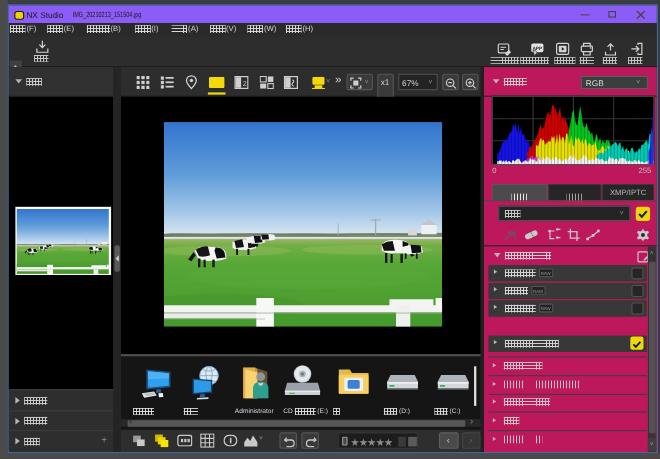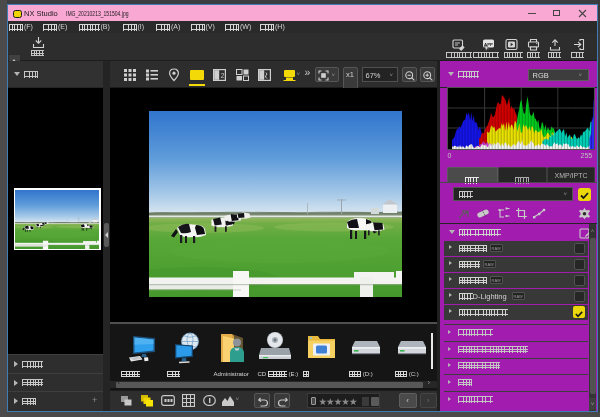--- a/index.html
+++ b/index.html
@@ -30,21 +30,21 @@
 </style></head>
 <body>
 
 <div class="abs" style="left:0;top:0;width:600px;height:5px;background:#3b3e41"></div>
 <div class="abs" style="left:597px;top:0;width:3px;height:417px;background:#3a393b"></div>
 <div class="abs" style="left:0;top:411.5px;width:600px;height:6px;background:#4c4a48"></div>
 <div class="abs" style="left:0;top:0;width:7px;height:417px;background:#4b4b4b"></div>
 
 <div id="win" class="abs" style="left:7px;top:4px;width:590.5px;height:407.5px;border:1.5px solid #3f7cb5;background:#2d2d2d">
 
-  <div class="abs" style="left:0;top:0;right:0;height:16px;background:#f9a8d4;color:#111">
+  <div class="abs" style="left:0;top:0;right:0;height:16px;background:#8b5cf6;color:#111">
     <div class="abs" style="left:5px;top:4.5px;width:8.5px;height:8.5px;background:#f0d400;border:1.5px solid #1a1a1a;border-radius:2.5px"></div>
     <div class="abs" style="left:16px;top:4px;font-size:7.5px;color:#1a1a1a">NX Studio</div>
     <div class="abs" style="left:58px;top:4.5px;font-size:7px;color:#1a1a1a;transform:scaleX(0.72);transform-origin:0 0;white-space:nowrap">IMG_20210213_151504.jpg</div>
 
     <div class="abs" style="left:519.5px;top:8px;width:8px;height:1.2px;background:#4a4a4a"></div>
     <div class="abs" style="left:545px;top:4.5px;width:6.5px;height:6.5px;border:1.1px solid #444"></div>
     <svg class="abs" style="left:570px;top:4px" width="9" height="9">
         <path d="M1 1 L8 8 M8 1 L1 8" stroke="#444" stroke-width="1.1"></path>
       </svg>
   </div>
@@ -435,21 +435,21 @@
         <div class="abs" style="left:3px;top:3.5px;width:5px;height:8px;border:1px solid #9a9a9a;border-radius:1px;background:#4a4a4a"></div>
         <span class="abs" style="left:11px;top:2px;color:#8a8a8a;font-size:9.5px;letter-spacing:-0.9px">★★★★★</span>
         <div class="abs" style="left:54px;top:3px;width:7px;height:9px;background:#3a3a3a"></div>
         <div class="abs" style="left:63px;top:3px;width:8px;height:9px;background:#5a5a5a;border-radius:1px"></div>
       </div>
       <div class="abs" style="left:289px;top:2.5px;width:18px;height:14.5px;background:#4a4a4a;border:1px solid #5e5e5e;border-radius:2px;text-align:center;line-height:13px;color:#d0d0d0;font-size:8px">‹</div>
       <div class="abs" style="left:310px;top:2.5px;width:17px;height:14.5px;background:#353535;border:1px solid #454545;border-radius:2px;text-align:center;line-height:13px;color:#6a6a6a;font-size:8px">›</div>
     </div>
   </div>
   <div class="abs" id="divider2" style="left:428.5px;top:55.5px;width:3px;bottom:0;background:#202020"></div>
-  <div class="abs" id="rightpanel" style="left:431.5px;top:55.5px;right:0;bottom:0;background:#a21caf">
+  <div class="abs" id="rightpanel" style="left:431.5px;top:55.5px;right:0;bottom:0;background:#be185d">
     <div class="abs" style="left:0;top:0;right:0;height:27px;border-bottom:1px solid #242424">
       <span class="tri-d abs" style="left:8px;top:11px"></span>
       <i class="z z7 abs" style="left:18px;top:10px;width:21px;color:#c8c8c8"></i>
       <div class="abs" style="left:88px;top:8px;width:61px;height:12.5px;background:#3d3d3d;border:1px solid #5e5e5e;color:#dcdcdc;font-size:7.5px">
         <span class="abs" style="left:4px;top:1.5px">RGB</span>
         <span class="abs chv" style="left:50px;top:2px">˅</span>
       </div>
     </div>
 
     <div class="abs" style="left:7px;top:26.5px;width:148.5px;height:63px;background:#000;border:1px solid #4f4f4f">
@@ -536,27 +536,20 @@
         <i class="z z7" style="width:21px;color:#d2d2d2"></i>
         <b class="raw" style="left:39px">RAW</b>
         <span class="cb"></span>
       </div>
     <div class="brow" style="top:212px">
         <span class="tri-r t2"></span>
         <i class="z z7" style="width:28px;color:#d2d2d2"></i>
         <b class="raw" style="left:46px">RAW</b>
         <span class="cb"></span>
       </div>
-    <div class="brow" style="top:228px">
-        <span class="tri-r t2"></span>
-        <i class="z z7" style="width:14px;color:#d2d2d2"></i>
-        <span class="abs" style="left:29px;top:3px;font-size:7.5px;color:#d2d2d2">D-Lighting</span>
-        <b class="raw" style="left:68px">RAW</b>
-        <span class="cb"></span>
-      </div>
     <div class="brow" style="top:244px">
         <span class="tri-r t2"></span>
         <i class="z z7" style="width:49px;color:#d2d2d2"></i>
       <span class="abs" style="left:129.5px;top:1.5px;width:12px;height:12px;background:#ecd70a;border-radius:2px"><svg width="12" height="12">
             <path d="M2.8 6 L5 8.3 L9.2 3.8" stroke="#1a1a1a" stroke-width="1.7" fill="none"></path>
           </svg></span>
     </div>
     <div class="srow" style="top:263.5px"></div>
     <div class="abs" style="left:8px;top:268px">
         <span class="tri-r t3"></span>

